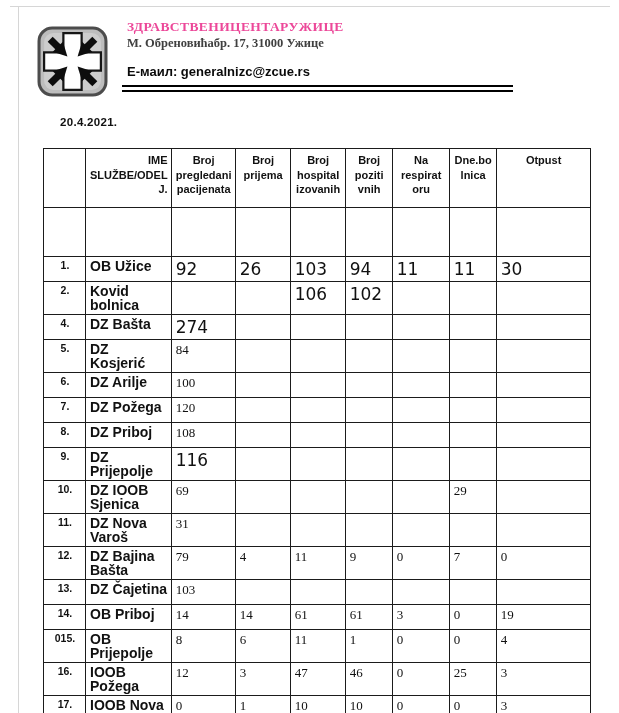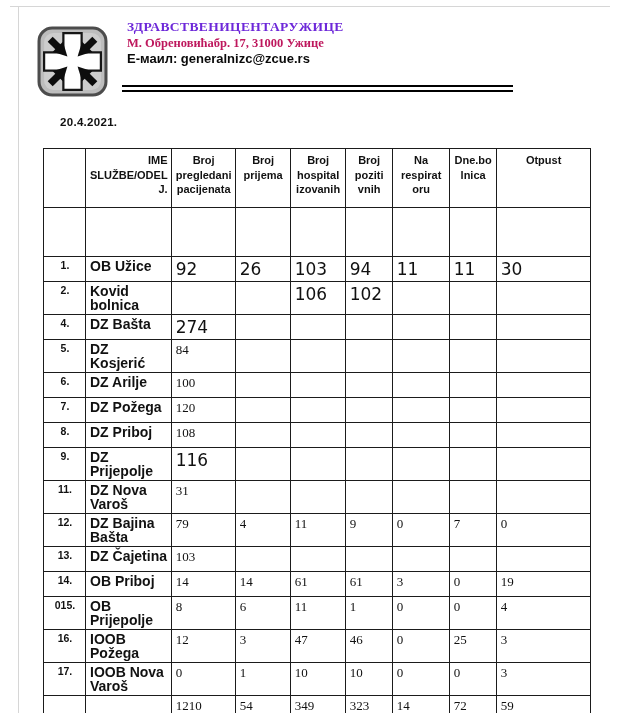--- a/index.html
+++ b/index.html
@@ -7,24 +7,24 @@
     position:relative;width:619px;height:713px;background:#ffffff;overflow:hidden;
     font-family:"Liberation Sans",sans-serif;color:#111;
   }
   
   .edge-top{position:absolute;left:10px;top:6px;width:600px;height:1px;background:#d6d6d6;}
   .edge-left{position:absolute;left:18px;top:6px;width:1px;height:707px;background:#d6d6d6;}
 
   .logo{position:absolute;left:37px;top:26px;width:71px;height:71px;}
 
   .letterhead{position:absolute;left:127px;top:19px;width:430px;}
-  .org-name{font-family:"Liberation Serif",serif;font-weight:bold;font-size:13.5px;letter-spacing:.4px;color:#6d28d9;}
-  .addr,.phone{font-family:"Liberation Serif",serif;font-weight:bold;font-size:12.5px;margin-top:1px;color:#be185d;}
+  .org-name{font-family:"Liberation Serif",serif;font-weight:bold;font-size:13.5px;letter-spacing:.4px;color:#ec4899;}
+  .addr,.phone{font-family:"Liberation Serif",serif;font-weight:bold;font-size:12.5px;margin-top:1px;color:#404040;}
   .phone .ph-icon{font-size:12px;}
-  .email{font-family:"Liberation Sans",sans-serif;font-weight:bold;font-size:13px;margin-top:0;color:#0a0a0a;}
+  .email{font-family:"Liberation Sans",sans-serif;font-weight:bold;font-size:13px;margin-top:13px;color:#0a0a0a;}
 
   .double-rule{position:absolute;left:122px;top:85px;width:391px;height:3px;
     border-top:2px solid #000;border-bottom:2px solid #000;}
 
   .date{position:absolute;left:60px;top:116px;font-weight:bold;font-size:11.5px;letter-spacing:.3px;}
 
   table.report{
     position:absolute;left:43px;top:148px;border-collapse:collapse;table-layout:fixed;
   }
   table.report th, table.report td{
@@ -218,20 +218,32 @@
           <td class="name">DZ Prijepolje</td>
           <td class="hand">116</td>
           <td class="hand"></td>
           <td class="hand"></td>
           <td class="hand"></td>
           <td class="hand"></td>
           <td class="hand"></td>
           <td class="hand"></td>
         </tr>
         <tr class="data">
+          <td class="num">10.</td>
+          <td class="name">DZ IOOB
+Sjenica</td>
+          <td class="serif">69</td>
+          <td class="serif"></td>
+          <td class="serif"></td>
+          <td class="serif"></td>
+          <td class="serif"></td>
+          <td class="serif">29</td>
+          <td class="serif"></td>
+        </tr>
+        <tr class="data">
           <td class="num">11.</td>
           <td class="name">DZ Nova Varoš</td>
           <td class="serif">31</td>
           <td class="serif"></td>
           <td class="serif"></td>
           <td class="serif"></td>
           <td class="serif"></td>
           <td class="serif"></td>
           <td class="serif"></td>
         </tr>

